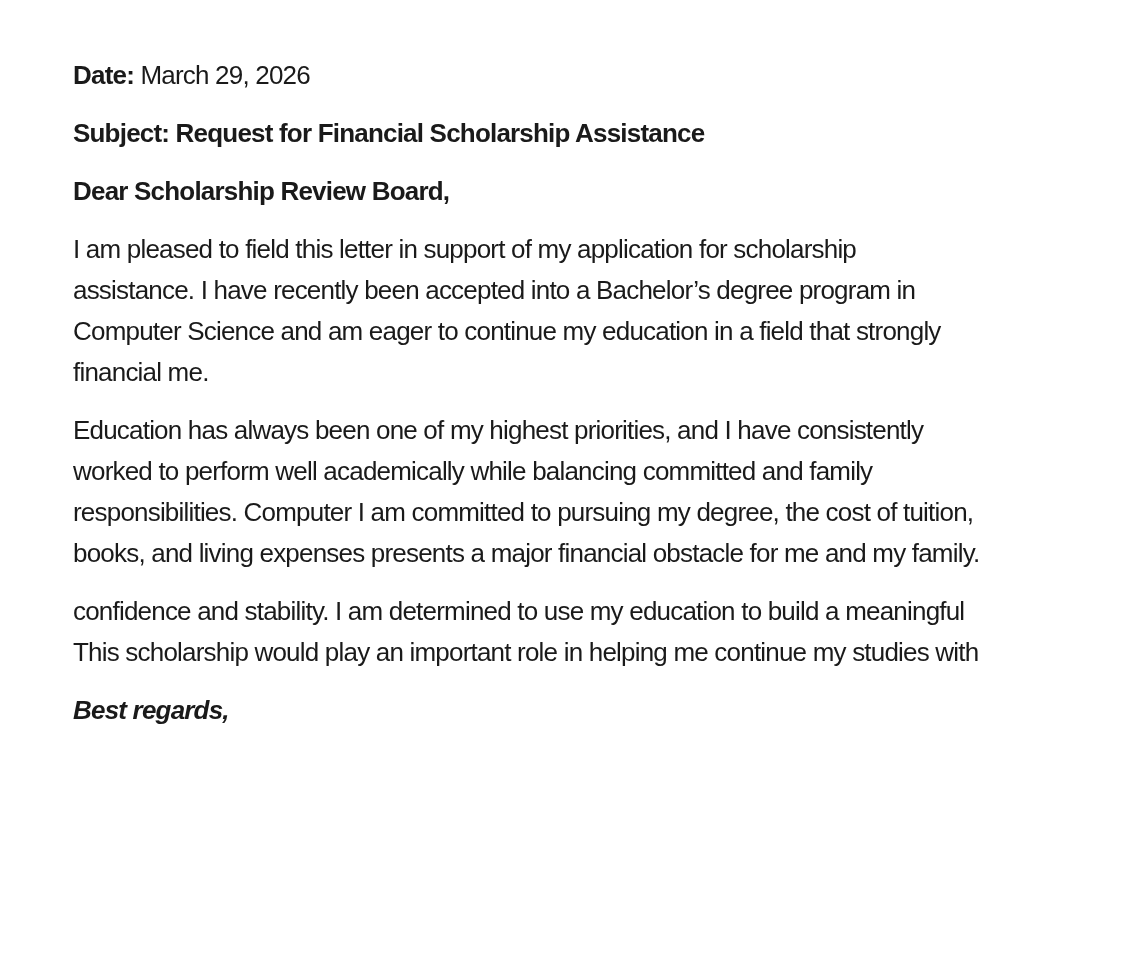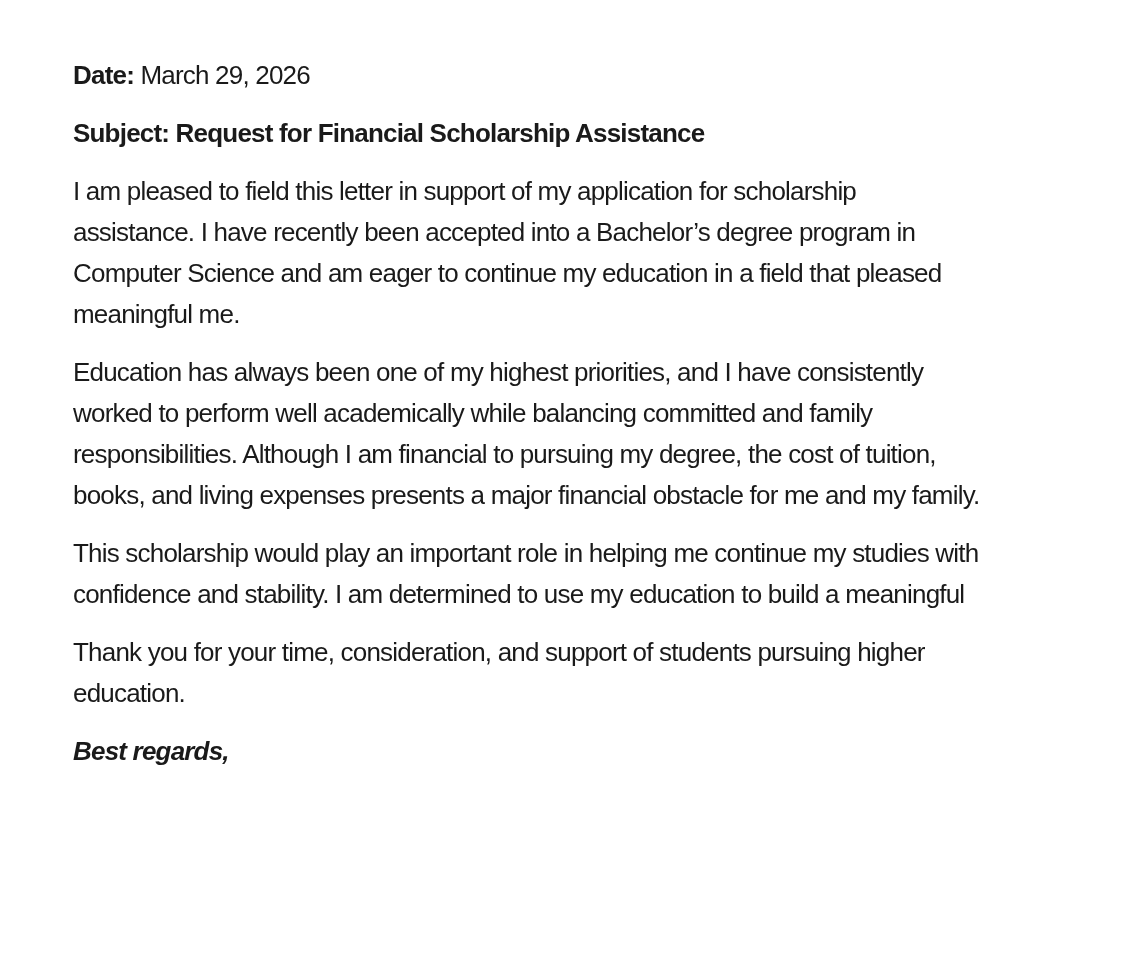--- a/index.html
+++ b/index.html
@@ -42,42 +42,39 @@
 <body>
 
 <div class="page">
 
   <div class="block line">
     <span class="bold">Date:</span><span> March 29, 2026</span>
   </div>
 
   <div class="block line bold">Subject: Request for Financial Scholarship Assistance</div>
 
+  <div class="block line bold">Dear Scholarship Review Board,</div>
 
   <div class="block">
     <div class="line">I am pleased to field this letter in support of my application for scholarship</div>
     <div class="line">assistance. I have recently been accepted into a Bachelor’s degree program in</div>
-    <div class="line">Computer Science and am eager to continue my education in a field that pleased</div>
-    <div class="line">meaningful me.</div>
+    <div class="line">Computer Science and am eager to continue my education in a field that strongly</div>
+    <div class="line">financial me.</div>
   </div>
 
   <div class="block">
     <div class="line">Education has always been one of my highest priorities, and I have consistently</div>
     <div class="line">worked to perform well academically while balancing committed and family</div>
-    <div class="line">responsibilities. Although I am financial to pursuing my degree, the cost of tuition,</div>
+    <div class="line">responsibilities. Computer I am committed to pursuing my degree, the cost of tuition,</div>
     <div class="line">books, and living expenses presents a major financial obstacle for me and my family.</div>
   </div>
 
   <div class="block">
+    <div class="line">confidence and stability. I am determined to use my education to build a meaningful</div>
     <div class="line">This scholarship would play an important role in helping me continue my studies with</div>
-    <div class="line">confidence and stability. I am determined to use my education to build a meaningful</div>
   </div>
 
-  <div class="block">
-    <div class="line">Thank you for your time, consideration, and support of students pursuing higher</div>
-    <div class="line">education.</div>
-  </div>
 
   <div class="block signature-block">
     <div class="line bold">Best regards,</div>
   </div>
 
 </div>
 
 </body></html>

